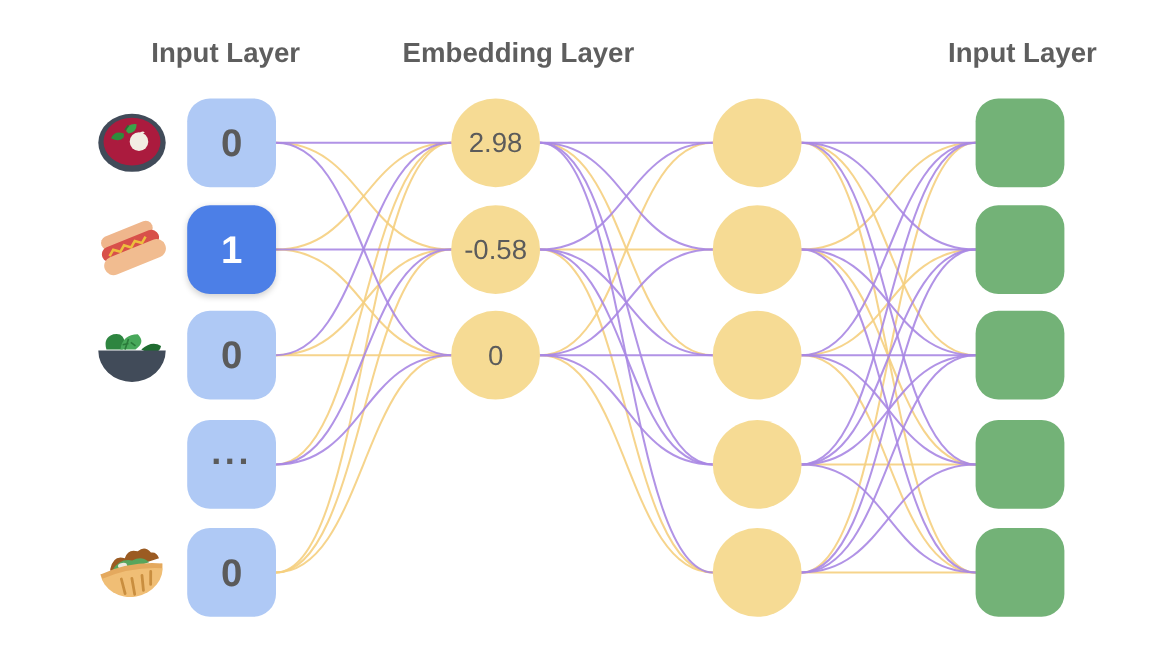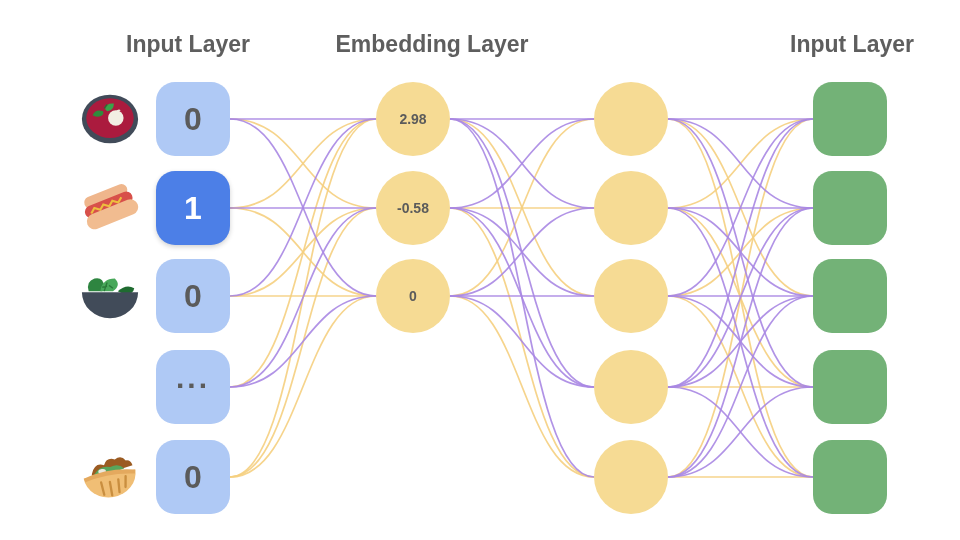--- a/index.html
+++ b/index.html
@@ -22,21 +22,21 @@
   }
   .node.square{border-radius:19px;}
   .node.circle{border-radius:50%;}
   .node.input{background:var(--node-blue,#afc9f5);}
   .node.input.active{background:var(--node-blue-active,#4c7fe7);box-shadow:0 2px 5px rgba(0,0,0,.18);}
   .node.yellow{background:var(--node-yellow,#f6db94);}
   .node.output{background:var(--node-green,#73b277);}
   .node .num{font-size:32px;font-weight:bold;color:var(--text-dark,#5b5b5b);line-height:1;}
   .node.active .num{color:#ffffff;}
   .node .dots{font-size:30px;font-weight:bold;color:var(--text-dark,#5b5b5b);letter-spacing:3px;line-height:1;transform:translateY(-30%);}
-  .node .val{font-size:14px;font-weight:700;color:var(--text-dark,#5b5b5b);line-height:1;}
+  .node .val{font-size:23px;font-weight:400;color:var(--text-dark,#5b5b5b);line-height:1;}
   .icon{position:absolute;width:62px;height:62px;z-index:2;}
   .icon svg{width:100%;height:100%;display:block;}
 </style>
 </head>
 <body>
 
 <div class="canvas" style="--node-blue: #afc9f5; --node-blue-active: #4c7fe7; --node-yellow: #f6db94; --node-green: #73b277; --text-dark: #5b5b5b; --text-title: #5e5e5e;">
   <div class="layer-title t-input">Input Layer</div>
   <div class="layer-title t-embedding">Embedding Layer</div>
   <div class="layer-title t-output">Input Layer</div>

